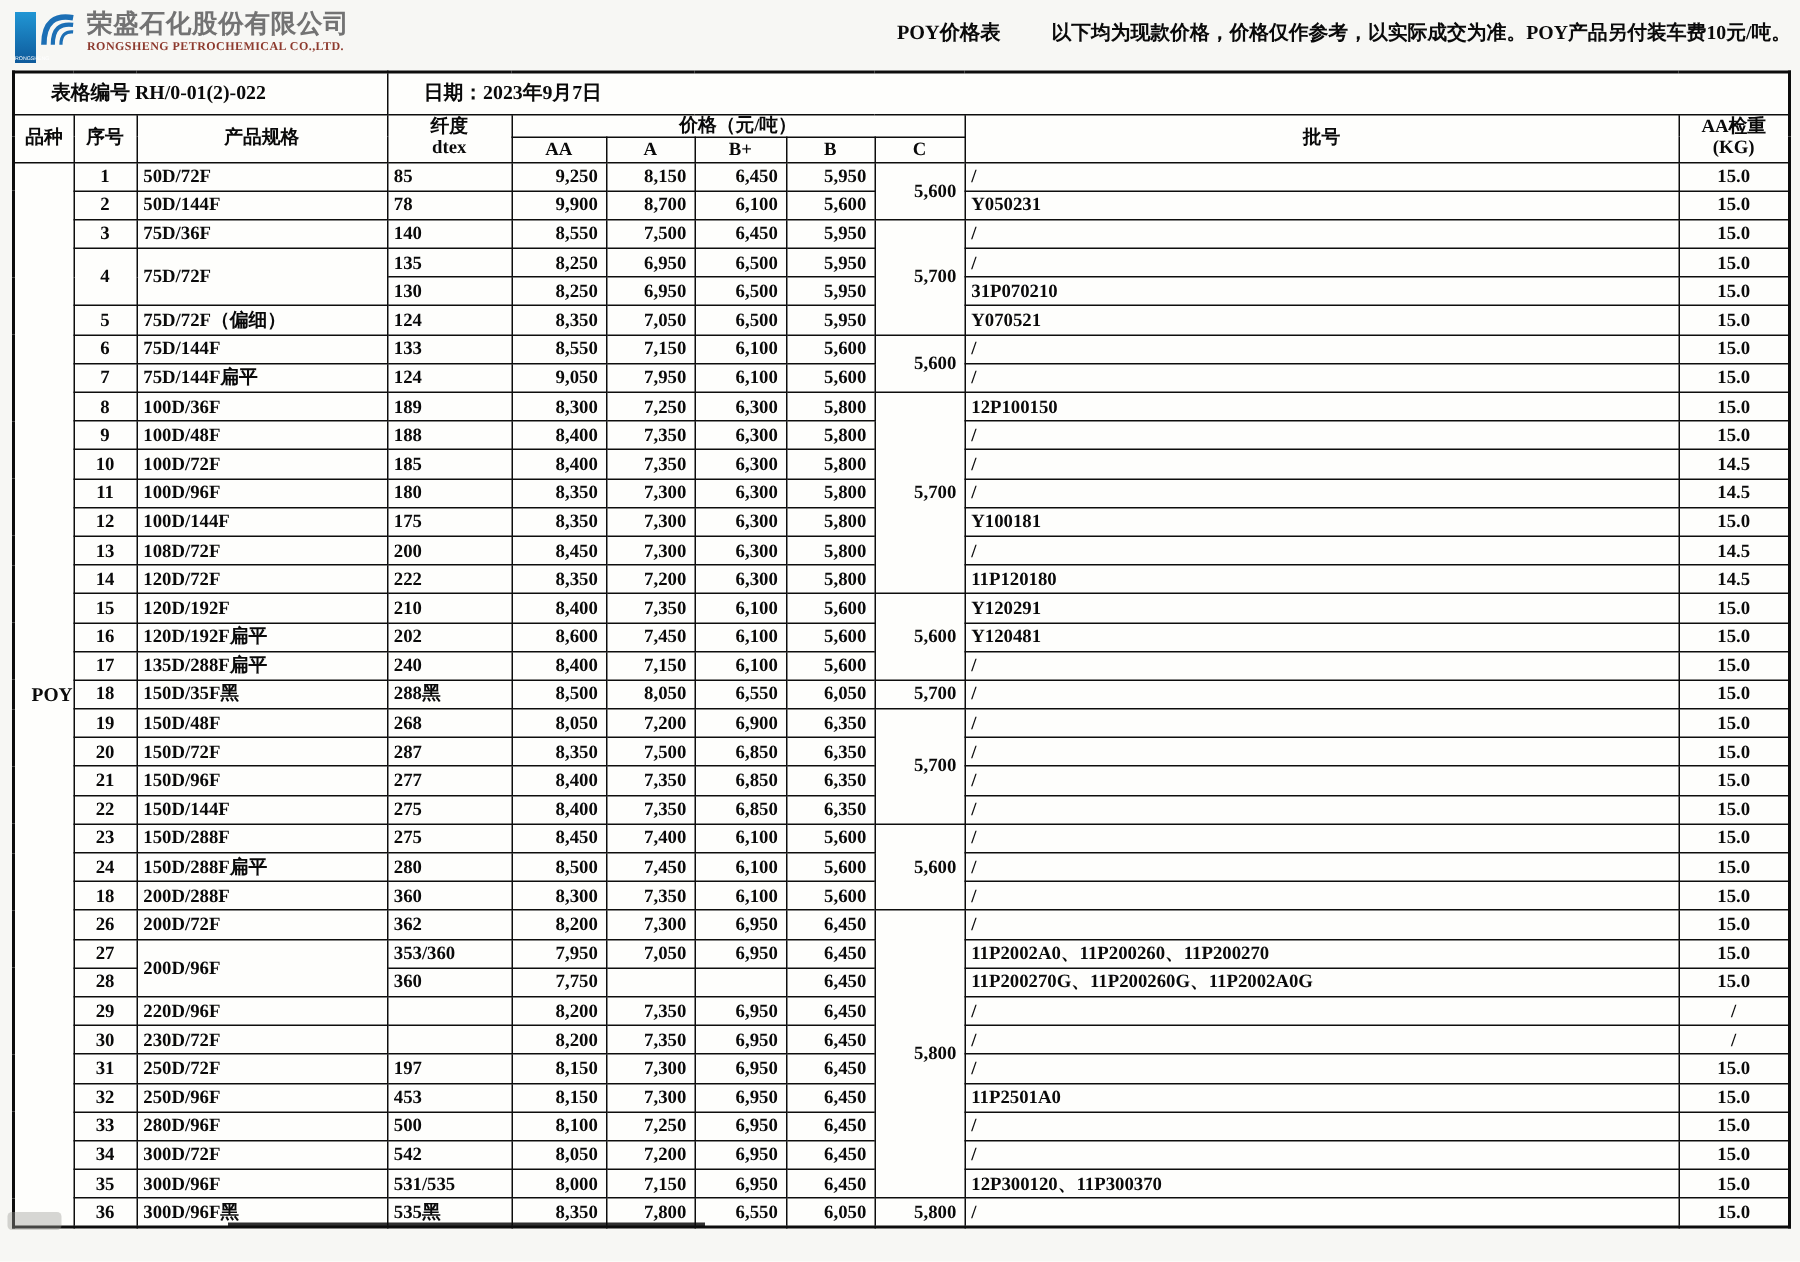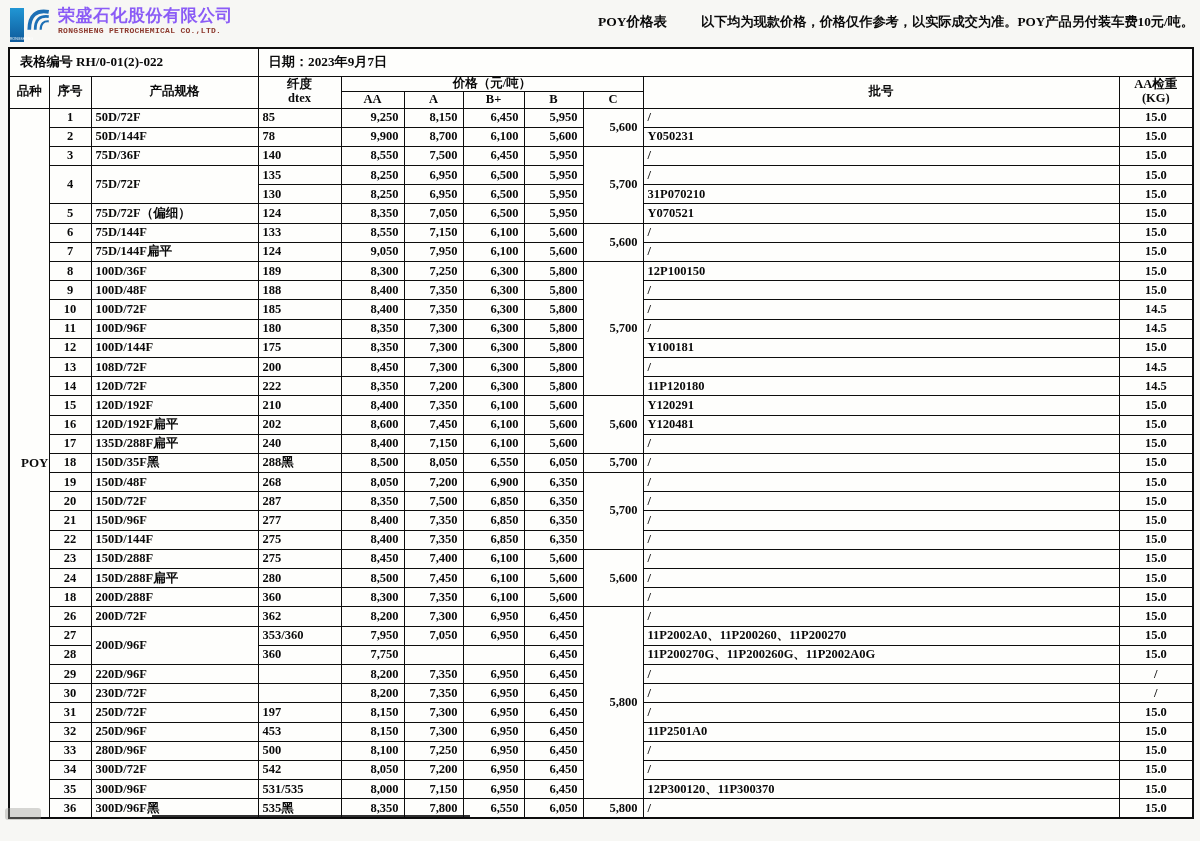--- a/index.html
+++ b/index.html
@@ -20,25 +20,25 @@
   }
   .logo-bar span {
     position: absolute; bottom: 1px; left: 0; width: 14px;
     font-family: "Liberation Sans", sans-serif;
     font-size: 3.5px; color: #fff; text-align: center; letter-spacing: 0;
   }
   .logo-swirl { width: 26px; height: 28px; margin-left: 2px; margin-top: 0; }
   .logo-text { margin-left: 6px; }
   .logo-cn {
     font-family: "Liberation Sans", sans-serif;
-    font-size: 17px; font-weight: bold; color: #8b5cf6; letter-spacing: 0.5px;
+    font-size: 17px; font-weight: bold; color: #737373; letter-spacing: 0.5px;
     line-height: 20px; white-space: nowrap;
   }
   .logo-en {
-    font-family: Liberation Mono, monospace;
+    font-family: Liberation Serif, serif;
     font-size: 8px; font-weight: bold; color: #8d3a2e; letter-spacing: 0.3px;
     line-height: 10px; white-space: nowrap;
   }
   .sheet-title {
     position: absolute; left: 598px; top: 13px;
     font-size: 13.5px; font-weight: bold; white-space: nowrap;
   }
   .sheet-note {
     position: absolute; left: 700px; top: 13px; width: 495px;
     font-size: 13.2px; font-weight: bold; white-space: nowrap; text-align: center;
@@ -50,21 +50,21 @@
     border-collapse: collapse; background: #fefefc;
     font-size: 12.5px; font-weight: bold;
   }
   table.price td, table.price th {
     border: 1px solid #0d0d0d;
     overflow: hidden; white-space: nowrap;
     vertical-align: middle; font-weight: bold; color: #0a0a0a;
   }
   table.price { border: 2px solid #0d0d0d; }
   tr.info-row { height: 28px; }
-  tr.info-row td { text-align: left; padding-left: 10px; font-size: 13.2px; }
+  tr.info-row td { text-align: left; padding-left: 24px; font-size: 13.2px; }
   tr.hdr1 { height: 15px; }
   tr.hdr2 { height: 17px; }
   thead th { text-align: center; font-size: 12.5px; line-height: 1.1; }
   tbody tr { height: 19.2px; }
   td.l { text-align: left; padding-left: 4px; }
   td.r { text-align: right; padding-right: 5px; }
   td.c { text-align: center; }
   td.poy { font-size: 13px; padding-left: 11px; }
   
   .artifact-line { position: absolute; left: 152px; top: 815px; width: 318px; height: 3px; background: #0a0a0a; opacity: 0.85; }

